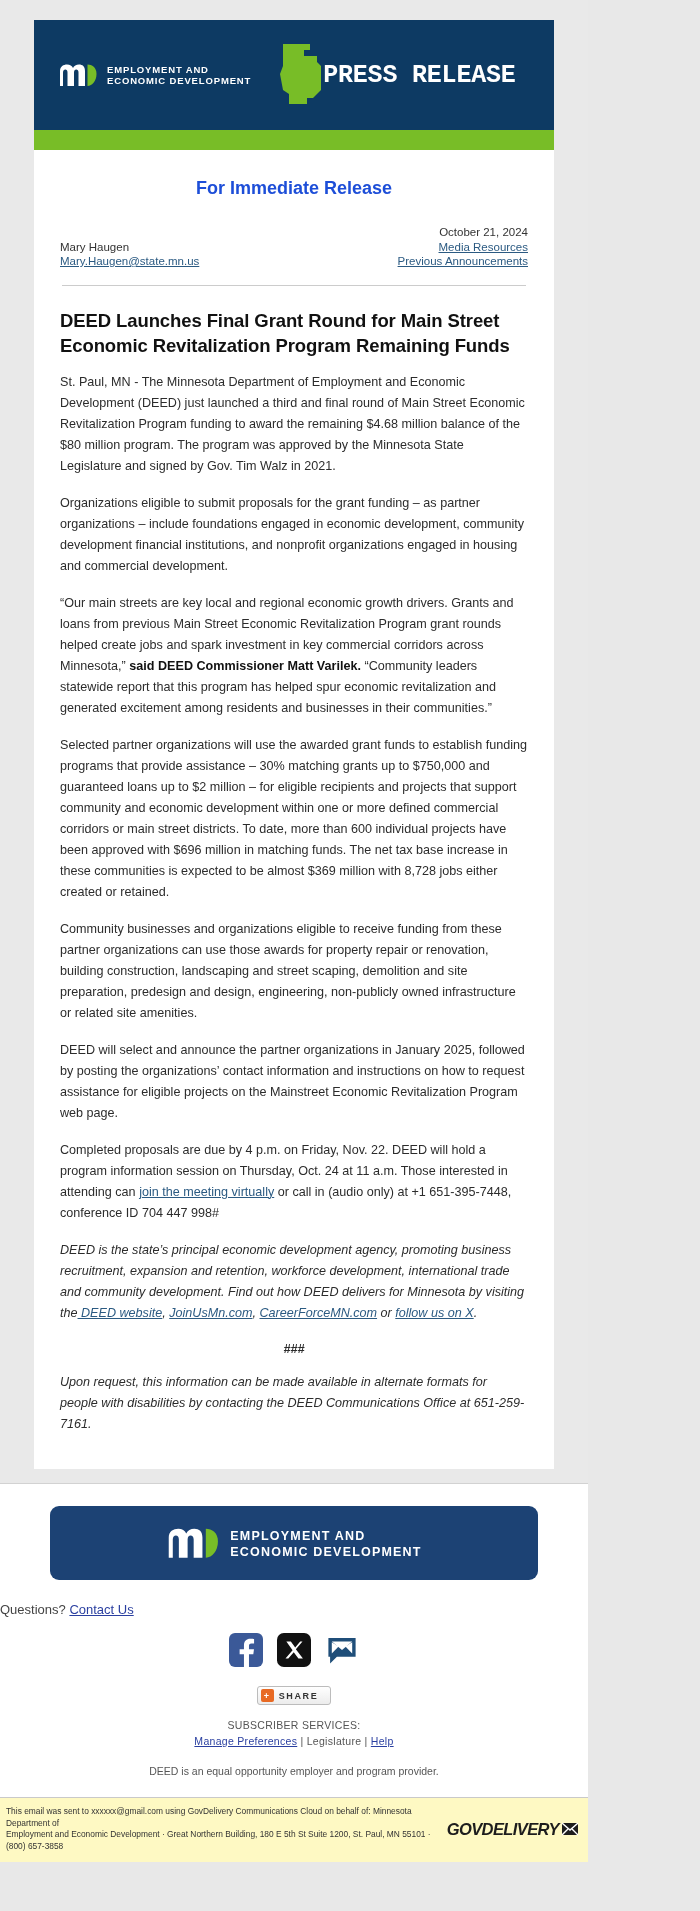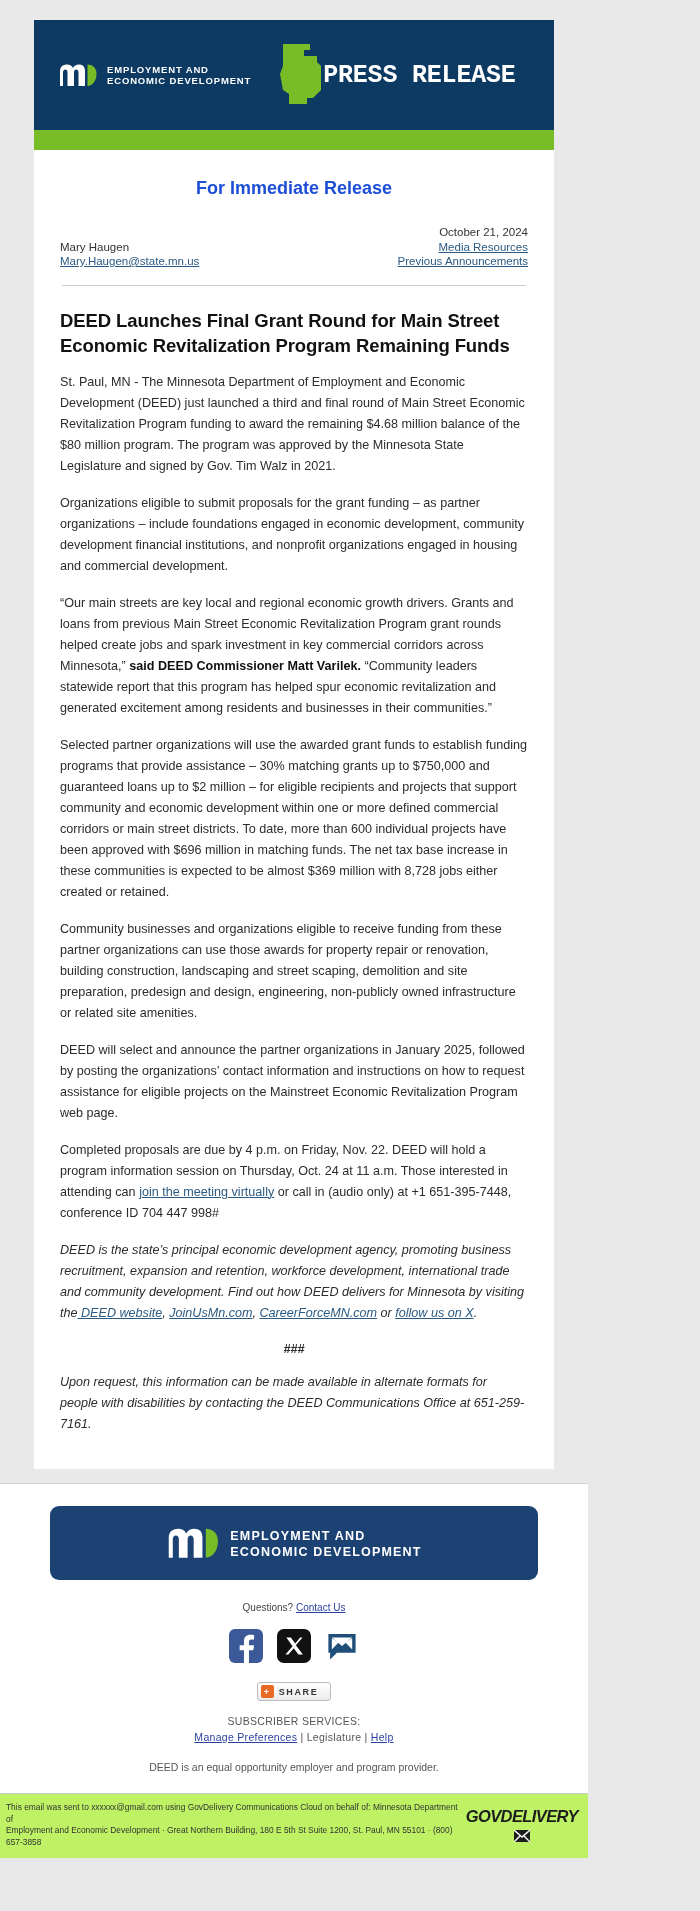--- a/index.html
+++ b/index.html
@@ -166,22 +166,21 @@
     line-height: 16px;
     text-align: left;
     text-transform: uppercase;
   }
   .footer-url {
     color: #ffffff;
     font-size: 12.5px;
     margin-top: 16px;
   }
   .questions {
-    text-align: center;
-    font-size: 10px;
+    font-size: 13px;
     color: #444;
     margin-top: 22px;
   }
   .questions a { color: #2a3fa0; text-decoration: underline; }
   .social-row {
     display: flex;
     justify-content: center;
     gap: 14px;
     margin-top: 16px;
   }
@@ -226,34 +225,33 @@
     font-size: 10.5px;
     color: #555;
     margin: 16px 0 20px 0;
   }
   .legal {
     border-top: 1px solid #c9c9c9;
     display: flex;
     align-items: center;
     justify-content: space-between;
     padding: 8px 6px 10px 6px;
-    background: #bef264;
+    background: #fef9c3;
   }
   .legal-text {
     font-size: 8.4px;
     line-height: 11.5px;
     color: #333;
     max-width: 560px;
   }
   .govd {
     display: flex;
     align-items: center;
     gap: 3px;
     padding-right: 4px;
-    flex-direction: column;
   }
   .govd-word {
     font-family: "Liberation Sans", sans-serif;
     font-weight: bold;
     font-style: italic;
     font-size: 16.5px;
     letter-spacing: -0.6px;
     color: #1d1d1d;
   }
 </style>

